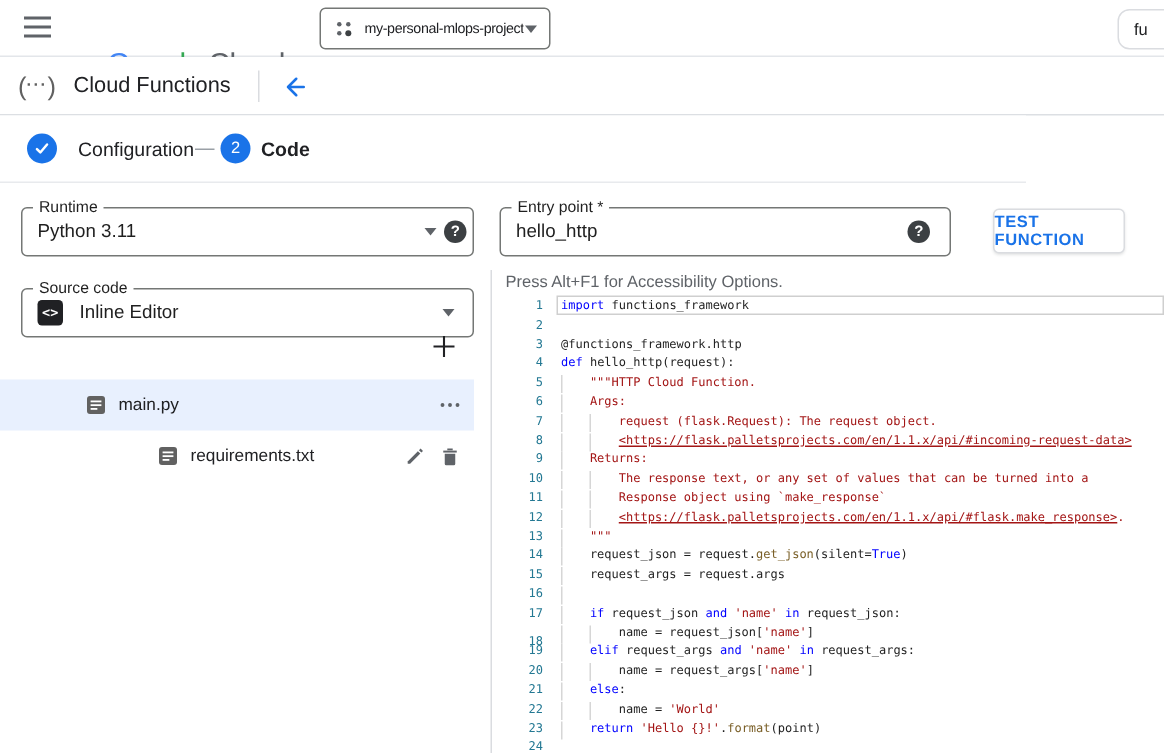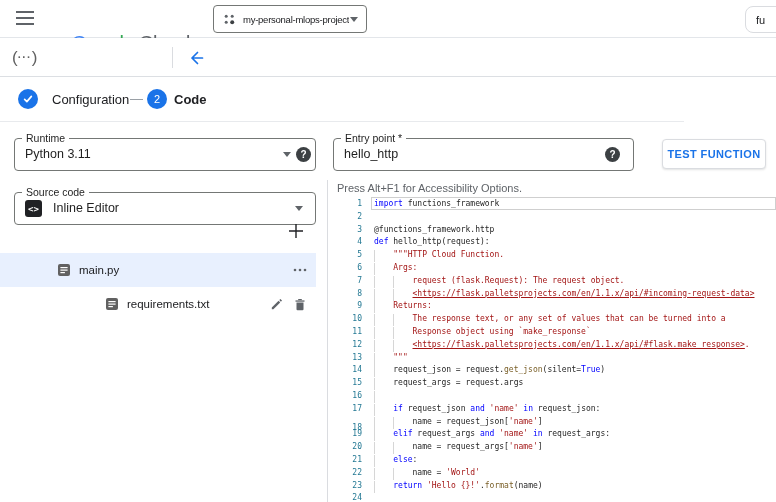--- a/index.html
+++ b/index.html
@@ -74,21 +74,21 @@
   #row-main { top:253px; } #row-req { top:287px;padding-left:48px; }
   .icon-btn { cursor:pointer; display:flex; align-items:center; justify-content:center; width:16px; height:16px; }
 
   #panel-divider { left:327px; top:180px; width:1px; height:322px; background:#dadce0; }
 
   
   #entry-box { left:333px; top:138px; width:301px; }
   #entry-label { left:341px; top:132px; }
   #entry-value { position:absolute; left:10px; top:0; height:31px; line-height:31px; }
   #entry-help { left:605px; top:147px; }
-  #test-btn { left:662px; top:139px; width:104px; height:30px; background:#fff; border:1px solid #dadce0; border-radius:4px;
+  #test-btn { left:662px; top:139px; width:88px; height:30px; background:#fff; border:1px solid #dadce0; border-radius:4px;
               box-shadow:0 1px 2px rgba(60,64,67,.15); color:#1a73e8; font-size:11px; font-weight:700; letter-spacing:.4px;
               display:flex; align-items:center; justify-content:center; cursor:pointer; font-family:"Liberation Sans",sans-serif; }
   #a11y-hint { left:337px; top:182px; font-size:11px; color:#5f6368; }
 
   
   #editor { left:327px; top:194px; width:449px; height:308px; overflow:hidden; }
   .gutter-num { position:absolute; left:10px; width:25px; text-align:right;
                 font-family:"DejaVu Sans Mono", monospace; font-size:8px; line-height:12.8px; color:#237893; }
   .code-row { position:absolute; left:47px; white-space:pre; font-family:"DejaVu Sans Mono", monospace;
               font-size:8px; line-height:12.8px; color:#1f1f1f; }
@@ -120,20 +120,21 @@
     <span class="pname">my-personal-mlops-project</span>
     <span class="caret"></span>
   </div>
   <div id="search-frag" class="abs">
     <span>fu</span>
   </div>
 </div>
 
 <div id="bar2" class="abs">
   <div id="fn-icon" class="abs">(<i>···</i>)</div>
+  <div id="product-title" class="abs">Cloud Functions</div>
   <div id="bar2-divider" class="abs"></div>
   <div id="back-btn" class="abs">
     <svg width="18" height="18" viewBox="0 0 18 18">
       <path d="M10.5 3.5 L5 9 L10.5 14.5 M5 9 H15.5" stroke="#1a73e8" stroke-width="1.7" fill="none" stroke-linecap="round" stroke-linejoin="round"></path>
     </svg>
   </div>
 </div>
 
 <div id="steps" class="abs">
   <div id="step1-circle" class="step-circle">
@@ -265,17 +266,17 @@
       <div class="code-row" style="top: 221.6px;"><span class="indent-guide" style="left: 0px;"></span><span class="indent-guide" style="left: 19.264px;"></span><span style="display: inline-block; padding-left: 38.528px;"><span class="cg-pl">name = request_json[</span><span class="cg-str">'name'</span><span class="cg-pl">]</span></span></div>
       <div class="gutter-num" style="top: 234.4px;">19</div>
       <div class="code-row" style="top: 234.4px;"><span class="indent-guide" style="left: 0px;"></span><span style="display: inline-block; padding-left: 19.264px;"><span class="cg-kw">elif</span><span class="cg-pl"> request_args </span><span class="cg-kw">and</span><span class="cg-pl"> </span><span class="cg-str">'name'</span><span class="cg-pl"> </span><span class="cg-kw">in</span><span class="cg-pl"> request_args:</span></span></div>
       <div class="gutter-num" style="top: 247.2px;">20</div>
       <div class="code-row" style="top: 247.2px;"><span class="indent-guide" style="left: 0px;"></span><span class="indent-guide" style="left: 19.264px;"></span><span style="display: inline-block; padding-left: 38.528px;"><span class="cg-pl">name = request_args[</span><span class="cg-str">'name'</span><span class="cg-pl">]</span></span></div>
       <div class="gutter-num" style="top: 260px;">21</div>
       <div class="code-row" style="top: 260px;"><span class="indent-guide" style="left: 0px;"></span><span style="display: inline-block; padding-left: 19.264px;"><span class="cg-kw">else</span><span class="cg-pl">:</span></span></div>
       <div class="gutter-num" style="top: 272.8px;">22</div>
       <div class="code-row" style="top: 272.8px;"><span class="indent-guide" style="left: 0px;"></span><span class="indent-guide" style="left: 19.264px;"></span><span style="display: inline-block; padding-left: 38.528px;"><span class="cg-pl">name = </span><span class="cg-str">'World'</span></span></div>
       <div class="gutter-num" style="top: 285.6px;">23</div>
-      <div class="code-row" style="top: 285.6px;"><span class="indent-guide" style="left: 0px;"></span><span style="display: inline-block; padding-left: 19.264px;"><span class="cg-kw">return</span><span class="cg-pl"> </span><span class="cg-str">'Hello {}!'</span><span class="cg-pl">.</span><span class="cg-fn">format</span><span class="cg-pl">(name)</span></span></div>
+      <div class="code-row" style="top: 285.6px;"><span class="indent-guide" style="left: 0px;"></span><span style="display: inline-block; padding-left: 19.264px;"><span class="cg-kw">return</span><span class="cg-pl"> </span><span class="cg-str">'Hello {}!'</span><span class="cg-pl">.</span><span class="cg-fn">format</span><span class="cg-pl">(point)</span></span></div>
       <div class="gutter-num" style="top: 298.4px;">24</div>
       <div class="code-row" style="top: 298.4px;"><span style="display: inline-block; padding-left: 0px;"></span></div>
     </div>
 </div>
 
 </body></html>

